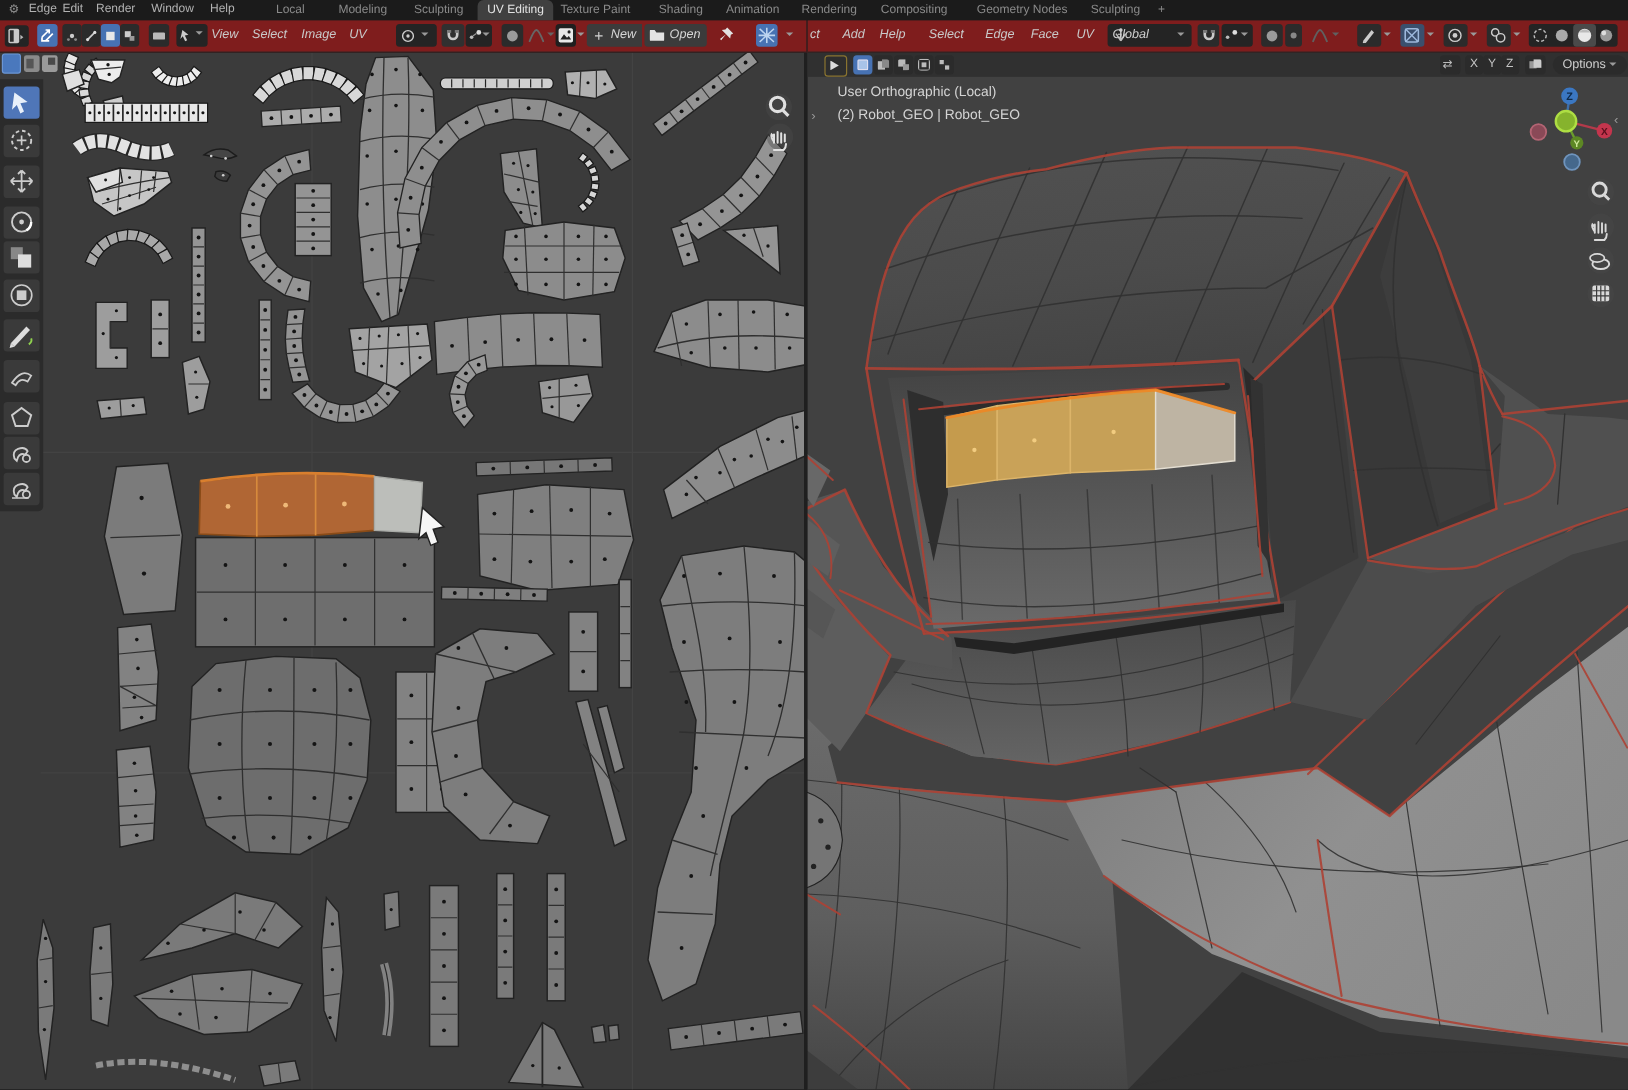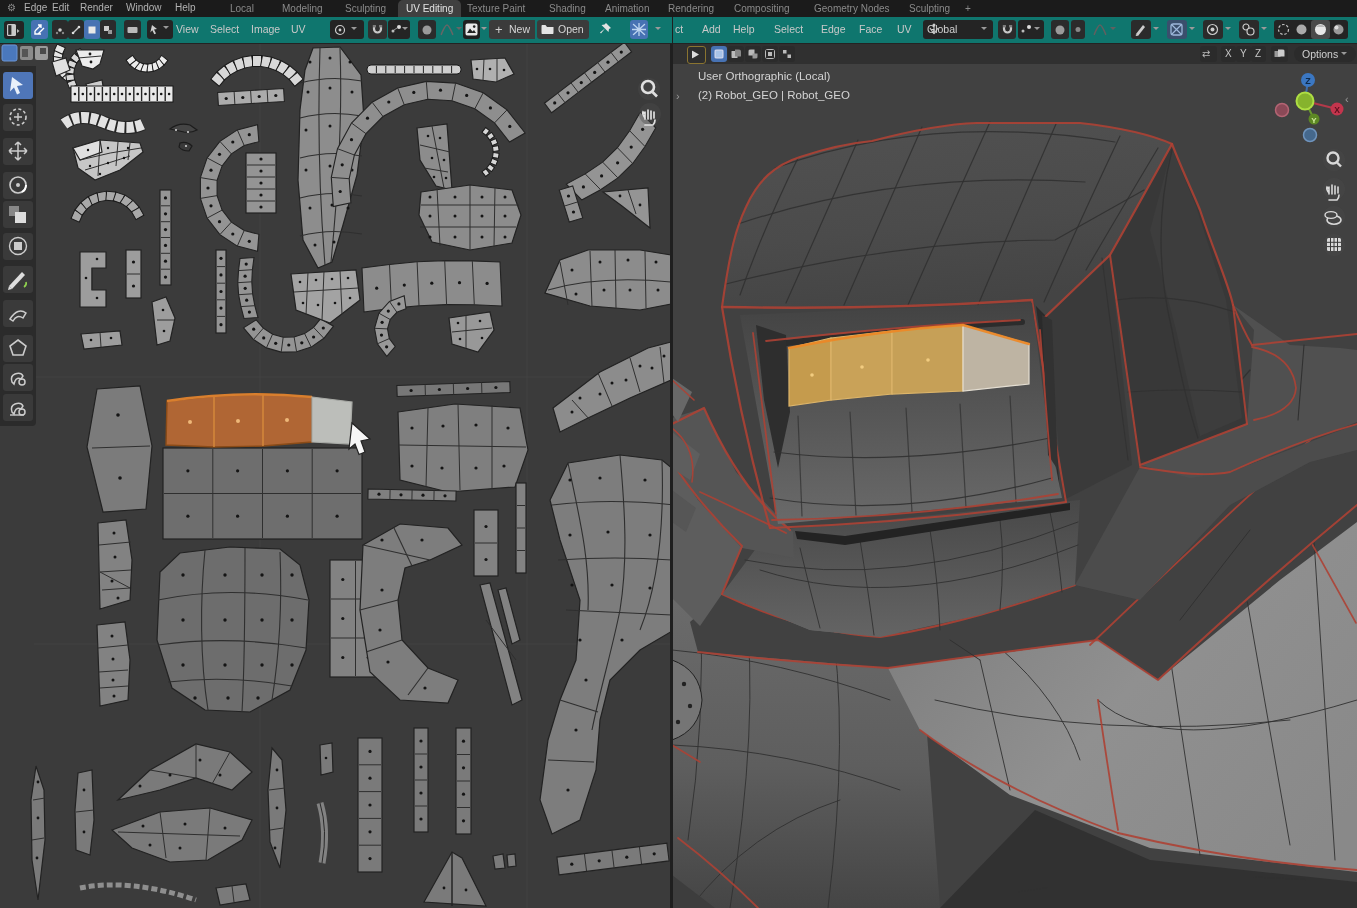--- a/index.html
+++ b/index.html
@@ -5,21 +5,21 @@
 html,body{margin:0;padding:0;width:1357px;height:908px;overflow:hidden;background:#1e1e1e;
 font-family:"Liberation Sans",sans-serif;}
 #stage{position:absolute;left:0;top:0;width:1357px;height:908px;}
 .abs{position:absolute;}
 
 #topbar{left:0;top:0;width:1357px;height:17px;background:#1b1b1b;color:#b2b2b2;font-size:10px;}
 #topbar .m{position:absolute;top:2px;}
 #topbar .tab{position:absolute;top:0;height:17px;line-height:17px;padding:0 8px;color:#8a8a8a;border-radius:5px 5px 0 0;}
 #topbar .tab.on{background:#404040;color:#e3e3e3;}
 
-.hdr{background:#0f766e;color:#c0c0c0;font-size:10.5px;}
+.hdr{background:#7f1d1d;color:#c0c0c0;font-size:10.5px;font-style:italic;}
 #uvhdr{left:0;top:17px;width:672px;height:26px;border-bottom:1px solid #232323;}
 #v3hdr{left:673px;top:17px;width:684px;height:26px;border-bottom:1px solid #232323;}
 #v3row2{left:673px;top:44px;width:684px;height:20px;background:#303030;}
 .hbtn{position:absolute;border-radius:3px;}
 .mtxt{position:absolute;top:6px;color:#c9c9c9;}
 
 #tbar{left:0;top:66px;width:36px;height:360px;background:#2b2b2b;border-radius:0 0 4px 0;}
 .tb{position:absolute;left:3px;width:30px;height:27px;background:#3a3a3a;border-radius:3px;}
 .tb.on{background:#4f76b8;}
 </style>

